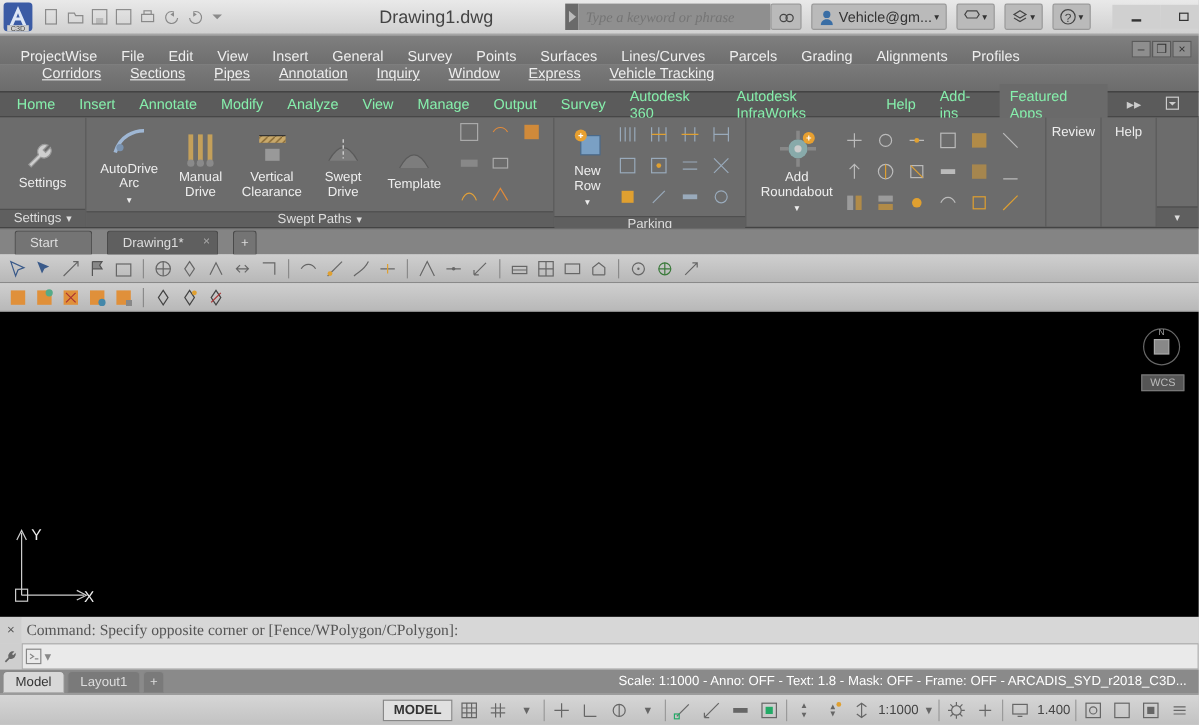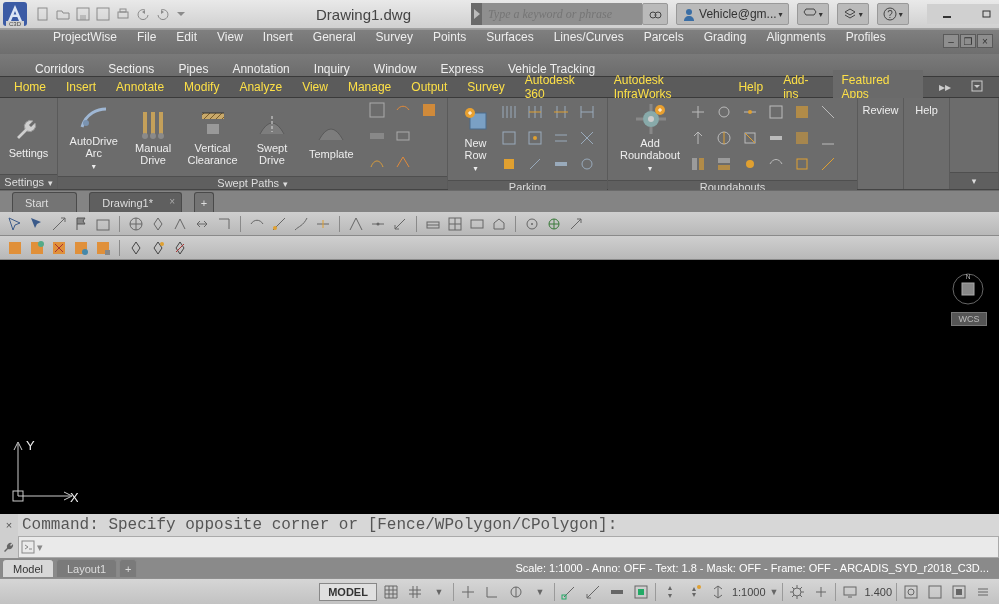--- a/index.html
+++ b/index.html
@@ -15,32 +15,32 @@
 .kw-left { width:11px; height:22px; background:#6a6a6a; display:flex; align-items:center; justify-content:center;}
 .kw-left svg{fill:#bbb;}
 .kw-input { height:22px; width:160px; background:#8f8f8f; border:none; padding:0 6px; color:#333; font-style:italic; font-size:12px;font-family:Liberation Serif, serif;}
 .title-right { margin-left:auto; display:flex; align-items:center; gap:8px; padding-right:4px;}
 .title-right .btn { height:22px; padding:0 5px; display:flex; align-items:center; background:#bababa; border:1px solid #999; border-radius:2px; color:#333; font-size:12px;}
 .title-right .ico{width:14px;height:14px;}
 .win-btns { display:flex; margin-left:10px;}
 .win-btns div { width:40px; height:20px; display:flex; align-items:center; justify-content:center; background:#d0d0d0;}
 
 
-.menubar { height:25px; background:linear-gradient(#7f7f7f,#6e6e6e); display:flex; align-items:flex-start; padding-left:53px; gap:20px; border-top:1px solid #9a9a9a; position:relative;}
+.menubar { height:25px; background:linear-gradient(#7f7f7f,#6e6e6e); display:flex; align-items:flex-end; padding-left:17px; gap:20px; border-top:1px solid #9a9a9a; position:relative;}
 .menubar span{color:#eee; font-size:12px;}
 .mdi-btns{position:absolute; right:6px; top:4px; display:flex; gap:1px;}
 .mdi-btns div{width:16px;height:14px;background:#8e8e8e;border:1px solid #5a5a5a;display:flex;align-items:center;justify-content:center;color:#333;font-size:10px;}
 
 
-.menubar2 { height:22px; background:linear-gradient(#7a7a7a,#6c6c6c); display:flex; align-items:flex-end; padding-left:35px; gap:24px;}
+.menubar2 { height:22px; background:linear-gradient(#7a7a7a,#6c6c6c); display:flex; align-items:flex-start; padding-left:35px; gap:24px;text-decoration:underline;}
 .menubar2 span{color:#eee; font-size:12px;}
 
 
 .ribtabs { height:22px; background:#5b5b5b; display:flex; align-items:center; gap:4px; padding-left:6px; border-top:1px solid #3a3a3a; border-bottom:1px solid #3a3a3a;}
-.ribtabs span{color:#fde047; font-size:12px; padding:3px 8px;}
+.ribtabs span{color:#86efac; font-size:12px; padding:3px 8px;}
 .ribtabs .active{background:#6a6a6a;}
 .ribtabs .spacer{flex:1;}
 .ribtabs .collapse{display:flex;gap:4px;margin-right:8px;}
 
 
 .ribbon { height:92px; background:#6c6c6c; display:flex; border-bottom:1px solid #444;}
 .panel { display:flex; flex-direction:column; border-right:1px solid #5a5a5a;}
 .panel-body{flex:1; display:flex; align-items:center; padding:2px 6px;}
 .panel-title{height:17px; background:#5f5f5f; display:flex; align-items:center; justify-content:center; font-size:11px; color:#ddd; border-top:1px solid #4f4f4f;}
 .panel-title .chev::after{content:"▾"; margin-left:4px; font-size:9px;}
@@ -64,21 +64,21 @@
 .tbar .sep{width:1px;height:16px;background:#8a8a8a;margin:0 3px;}
 
 
 .model{flex:1; background:#000; position:relative;}
 .viewcube{position:absolute; right:14px; top:12px; width:34px; height:34px;}
 .wcs{position:absolute; right:12px; top:52px; width:36px; height:14px; background:#555; border:1px solid #777; color:#bbb; font-size:9px; display:flex; align-items:center; justify-content:center;}
 .ucs{position:absolute; left:8px; bottom:8px;}
 
 
 .cmd-wrap{background:#d7d7d7;}
-.cmd-hist{height:18px; display:flex; align-items:center; font-family:Liberation Mono, monospace; font-size:16px; color:#555; padding-left:4px; position:relative;}
+.cmd-hist{height:18px; display:flex; align-items:center; font-family:Liberation Serif, serif; font-size:13px; color:#555; padding-left:4px; position:relative;}
 .cmd-line{height:22px; display:flex; align-items:center; background:#eaeaea; border:1px solid #aaa; margin:0 0 0 0;}
 .cmd-line input{flex:1; border:none; background:transparent; font-family:Consolas,monospace; font-size:12px; font-style:italic; color:#888; padding-left:4px;}
 .cmd-gutter{width:18px;display:flex;align-items:center;justify-content:center;}
 .cmd-row{display:flex;align-items:center;}
 .cmd-row .left{width:18px;display:flex;align-items:center;justify-content:center;height:22px;background:#cfcfcf;}
 
 
 .layoutbar{height:20px; background:#8a8a8a; display:flex; align-items:center;}
 .ltab{height:18px; padding:0 10px; background:#d8d8d8; border:1px solid #888; border-bottom:none; margin-left:2px; border-radius:4px 4px 0 0; color:#333; font-size:11px; display:flex; align-items:center;}
 .ltab.inactive{background:#7a7a7a;color:#ddd;}
@@ -272,21 +272,21 @@
           <svg width="12" height="12">
             <rect x="1" y="1" width="10" height="10" fill="none" stroke="#ccc"></rect>
             <path d="M3 5h6l-3 3z" fill="#ccc"></path>
           </svg>
         </span>
   </div>
 </div>
 
 <div class="ribbon">
 
-  <div class="panel" style="width:58px;">
+  <div class="panel" style="width:72px;">
     <div class="panel-body">
       <div class="bigbtn">
         <div class="bicon">
               <svg width="30" height="30">
                 <path d="M21 9a6 6 0 0 1-8 8L5 25l-2-2 8-8a6 6 0 0 1 8-8l-4 4 2 2z" fill="#cfcfcf" stroke="#999"></path>
               </svg>
             </div>
         <span>Settings</span>
       </div>
     </div>
@@ -591,23 +591,20 @@
                 <rect x="4" y="4" width="10" height="10" fill="none" stroke="#e0a030"></rect>
               </svg>
             </span>
         <span class="sico">
               <svg width="18" height="18">
                 <path d="M3 15L15 3" stroke="#e0a030"></path>
               </svg>
             </span>
       </div>
     </div>
-    <div class="panel-title">
-          <span>Roundabouts</span>
-        </div>
   </div>
 
   <div class="sidepanel">
         <span>Review</span>
       </div>
   <div class="sidepanel">
         <span>Help</span>
       </div>
   <div class="panel" style="flex:1;">
     <div class="panel-body"></div>

